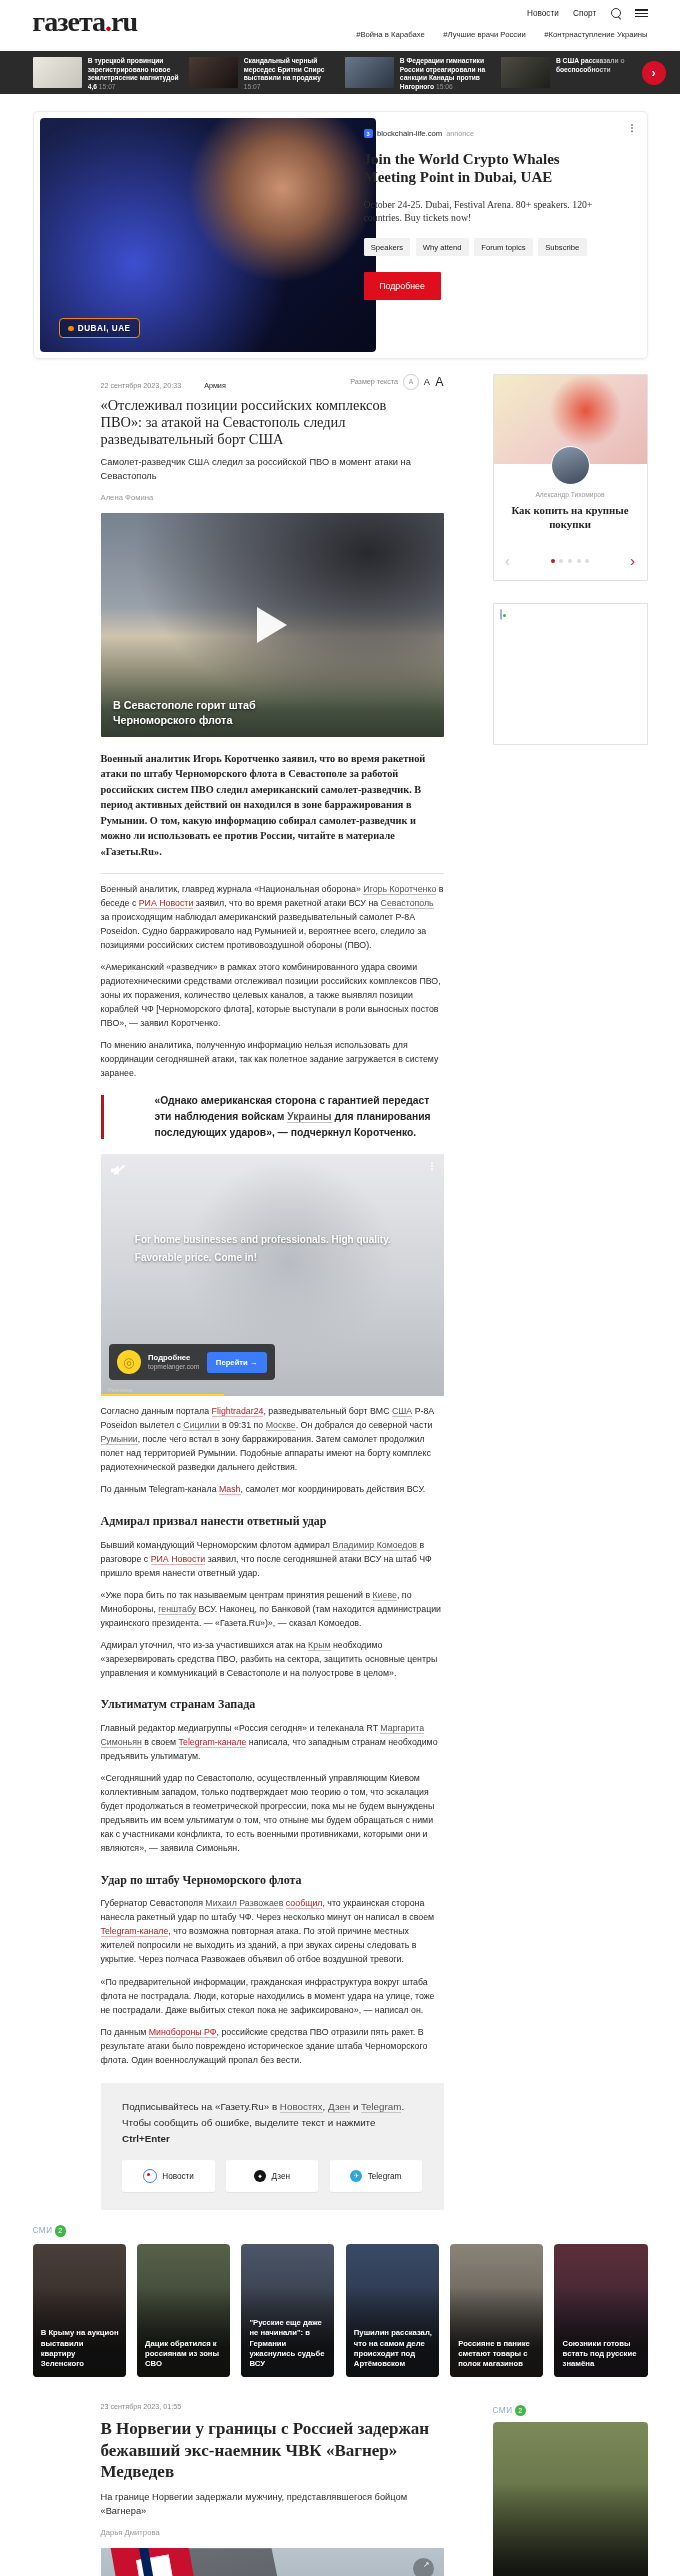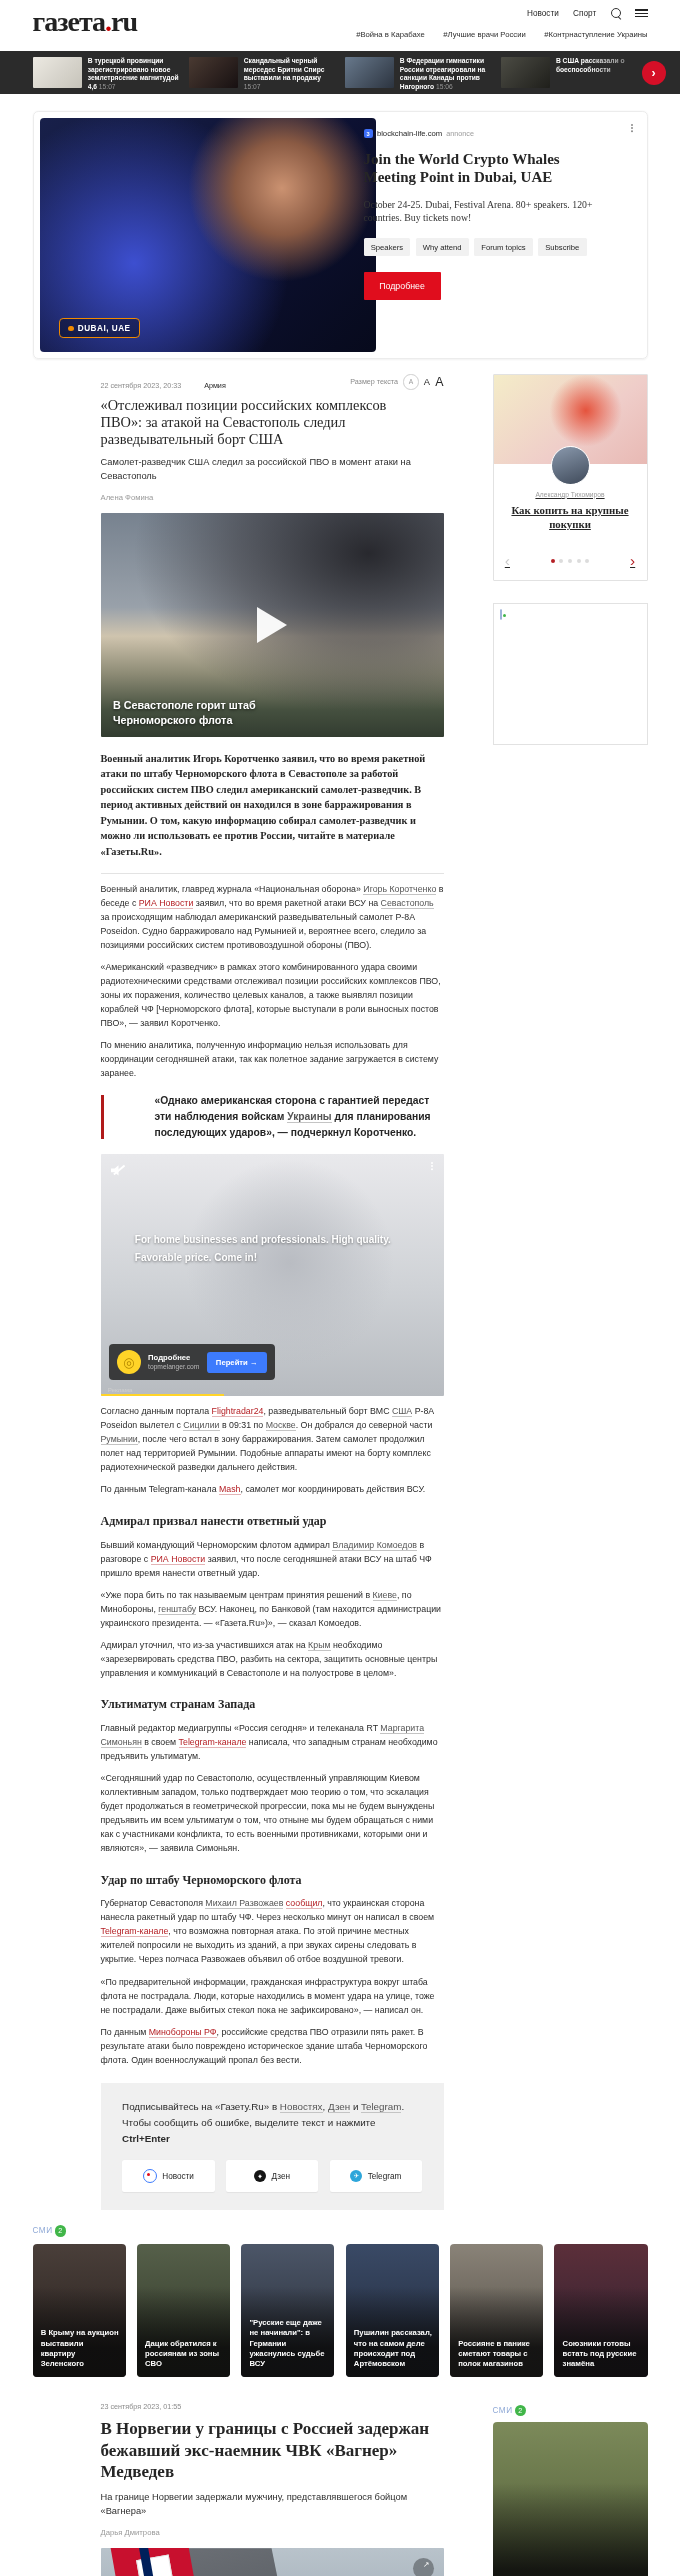--- a/index.html
+++ b/index.html
@@ -142,21 +142,21 @@
   .smitx{color:#8fa9d6;font-size:8.2px;letter-spacing:0.5px;}
   .smibadge{width:11.3px;height:11.3px;border-radius:50%;background:#41b649;color:#fff;font-size:7.2px;
     display:inline-flex;align-items:center;justify-content:center;}
   .cards{display:grid;grid-template-columns:repeat(6,1fr);gap:11.3px;margin-top:7.2px;}
   .card{height:133px;border-radius:4.1px;position:relative;overflow:hidden;}
   .shade{position:absolute;left:0;right:0;top:0;bottom:0;
     background:linear-gradient(180deg,rgba(0,0,0,0) 32%,rgba(12,12,12,.88) 78%);}
   .ctx{position:absolute;left:8.2px;right:6.2px;bottom:7.2px;color:#fff;font-weight:bold;
     font-size:7.7px;line-height:10.3px;}
   
-  .w1{border:0.5px solid #e2e2e2;border-radius:1px;text-decoration:underline;}
+  .w1{border:0.5px solid #e2e2e2;border-radius:1px;}
   .w1img{height:89px;background:radial-gradient(circle at 60% 40%,#e5533d 0%,rgba(0,0,0,0) 34%),
     linear-gradient(140deg,#f4ecc8 0%,#efcdc9 60%,#e8b9b4 100%);}
   .avat{width:37px;height:37px;border-radius:50%;margin:-18.5px auto 0;position:relative;
     border:1.5px solid #fff;background:linear-gradient(160deg,#8a99ad,#3f4a5a);}
   .w1name{margin-top:6.2px;text-align:center;color:#9a9a9a;font-size:6.7px;}
   .w1title{font-family:"Liberation Serif","DejaVu Serif",serif;font-weight:bold;font-size:10.8px;
     line-height:14px;text-align:center;margin:5.2px 12.4px 0;}
   .w1ctl{display:flex;align-items:center;justify-content:space-between;padding:20.6px 11.3px 10.3px;}
   .arrL{color:#c9c9c9;font-size:15.5px;} .arrR{color:#b52025;font-size:15.5px;}
   .cdots{display:flex;gap:4.6px;align-items:center;}

